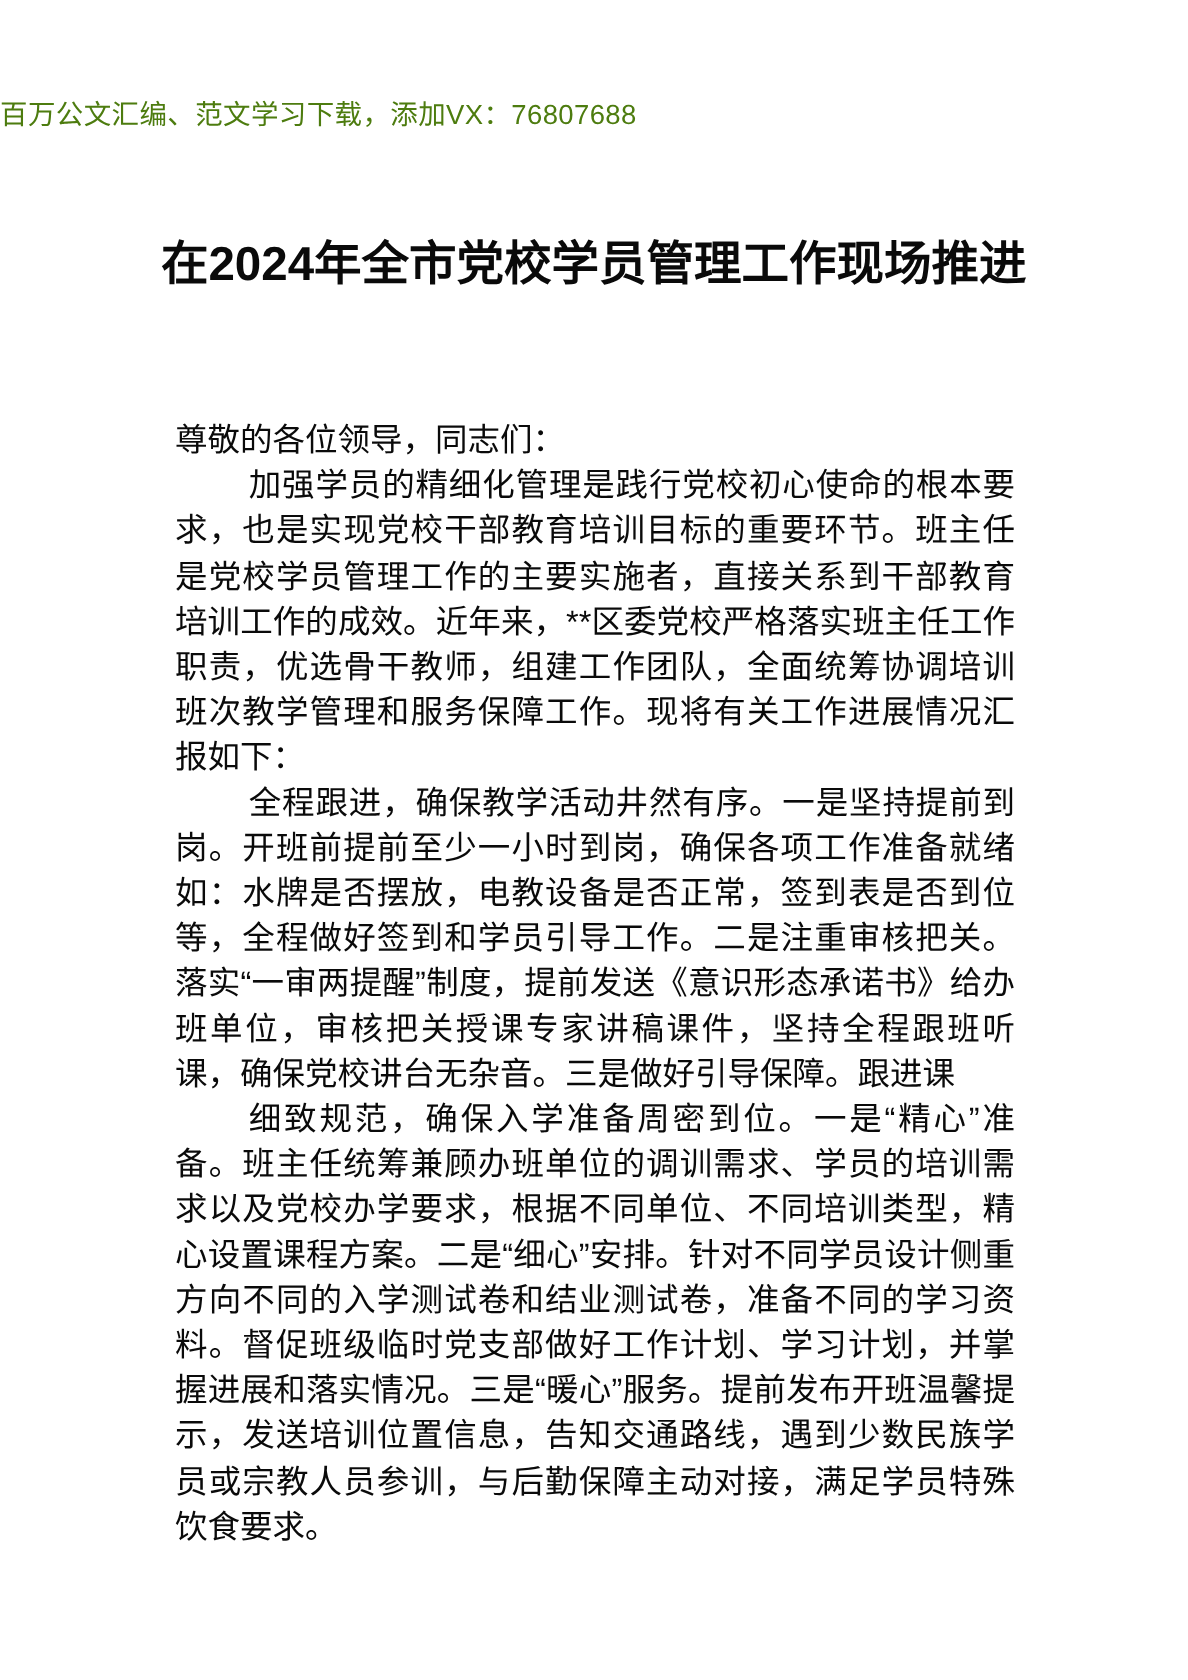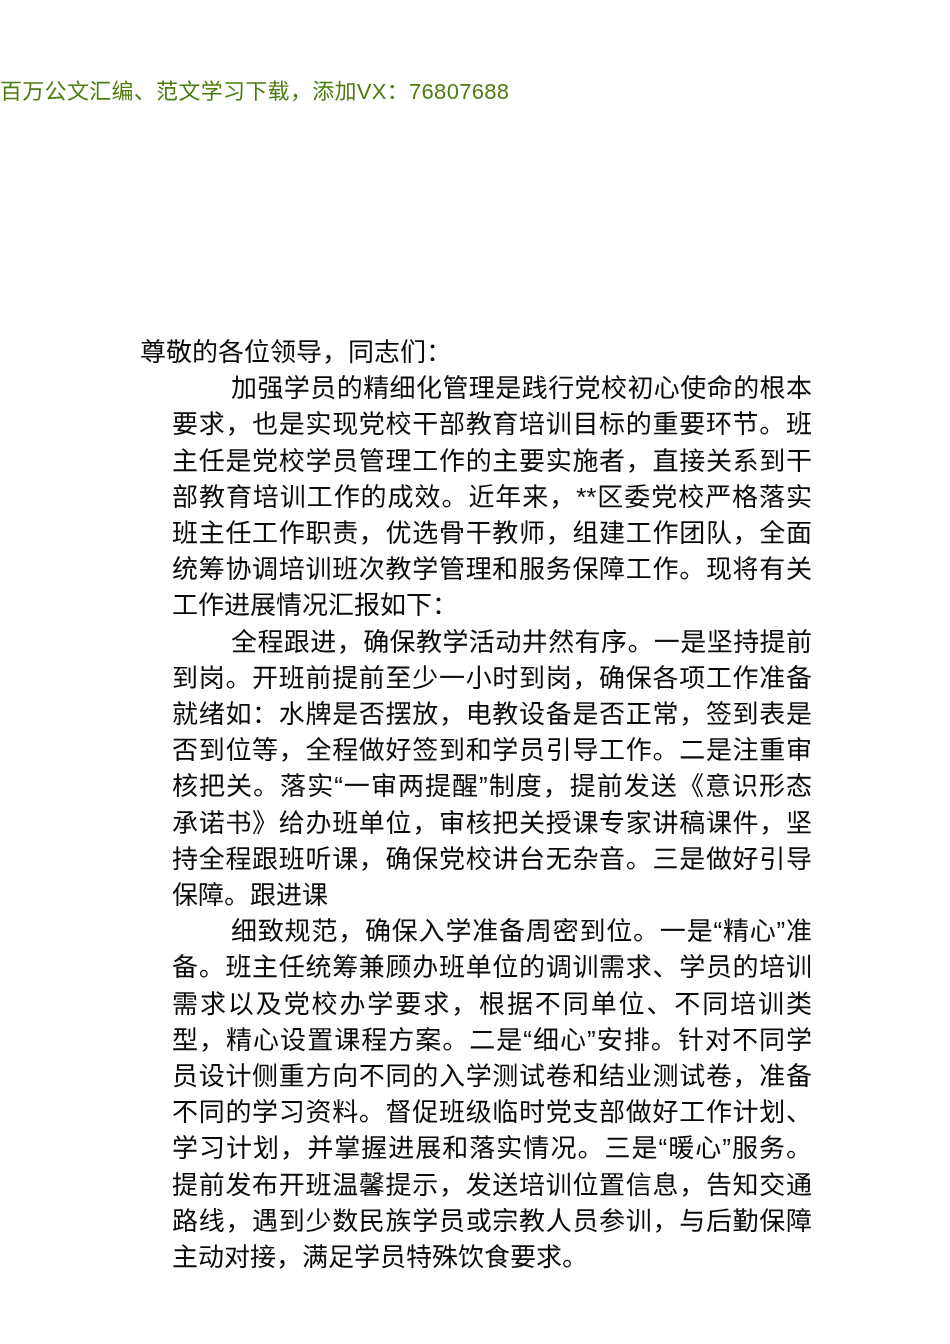--- a/index.html
+++ b/index.html
@@ -70,31 +70,31 @@
     text-align: justify;
     text-justify: inter-ideograph;
     margin: 0;
     letter-spacing: 0px;
     color: #0a0a0a;
     font-weight: 400;
     text-align-last: left;
   }
   .para.indent {
     text-indent: 59px;
-    margin-left: 32px;
   }
 </style>
 </head>
 <body>
 
 <div class="page">
 
   <div class="promo-header">百万公文汇编、范文学习下载，添加VX：76807688</div>
 
   <div class="doc-title">
+    <span class="title-line">在2024年全市党校学员管理工作现场推进</span>
   </div>
 
   <div class="body-block">
     <p class="para">尊敬的各位领导，同志们：</p>
 
     <p class="para indent">加强学员的精细化管理是践行党校初心使命的根本要求，也是实现党校干部教育培训目标的重要环节。班主任是党校学员管理工作的主要实施者，直接关系到干部教育培训工作的成效。近年来，**区委党校严格落实班主任工作职责，优选骨干教师，组建工作团队，全面统筹协调培训班次教学管理和服务保障工作。现将有关工作进展情况汇报如下：</p>
 
     <p class="para indent">全程跟进，确保教学活动井然有序。一是坚持提前到岗。开班前提前至少一小时到岗，确保各项工作准备就绪如：水牌是否摆放，电教设备是否正常，签到表是否到位等，全程做好签到和学员引导工作。二是注重审核把关。落实“一审两提醒”制度，提前发送《意识形态承诺书》给办班单位，审核把关授课专家讲稿课件，坚持全程跟班听课，确保党校讲台无杂音。三是做好引导保障。跟进课</p>
 
     <p class="para indent">细致规范，确保入学准备周密到位。一是“精心”准备。班主任统筹兼顾办班单位的调训需求、学员的培训需求以及党校办学要求，根据不同单位、不同培训类型，精心设置课程方案。二是“细心”安排。针对不同学员设计侧重方向不同的入学测试卷和结业测试卷，准备不同的学习资料。督促班级临时党支部做好工作计划、学习计划，并掌握进展和落实情况。三是“暖心”服务。提前发布开班温馨提示，发送培训位置信息，告知交通路线，遇到少数民族学员或宗教人员参训，与后勤保障主动对接，满足学员特殊饮食要求。</p>

